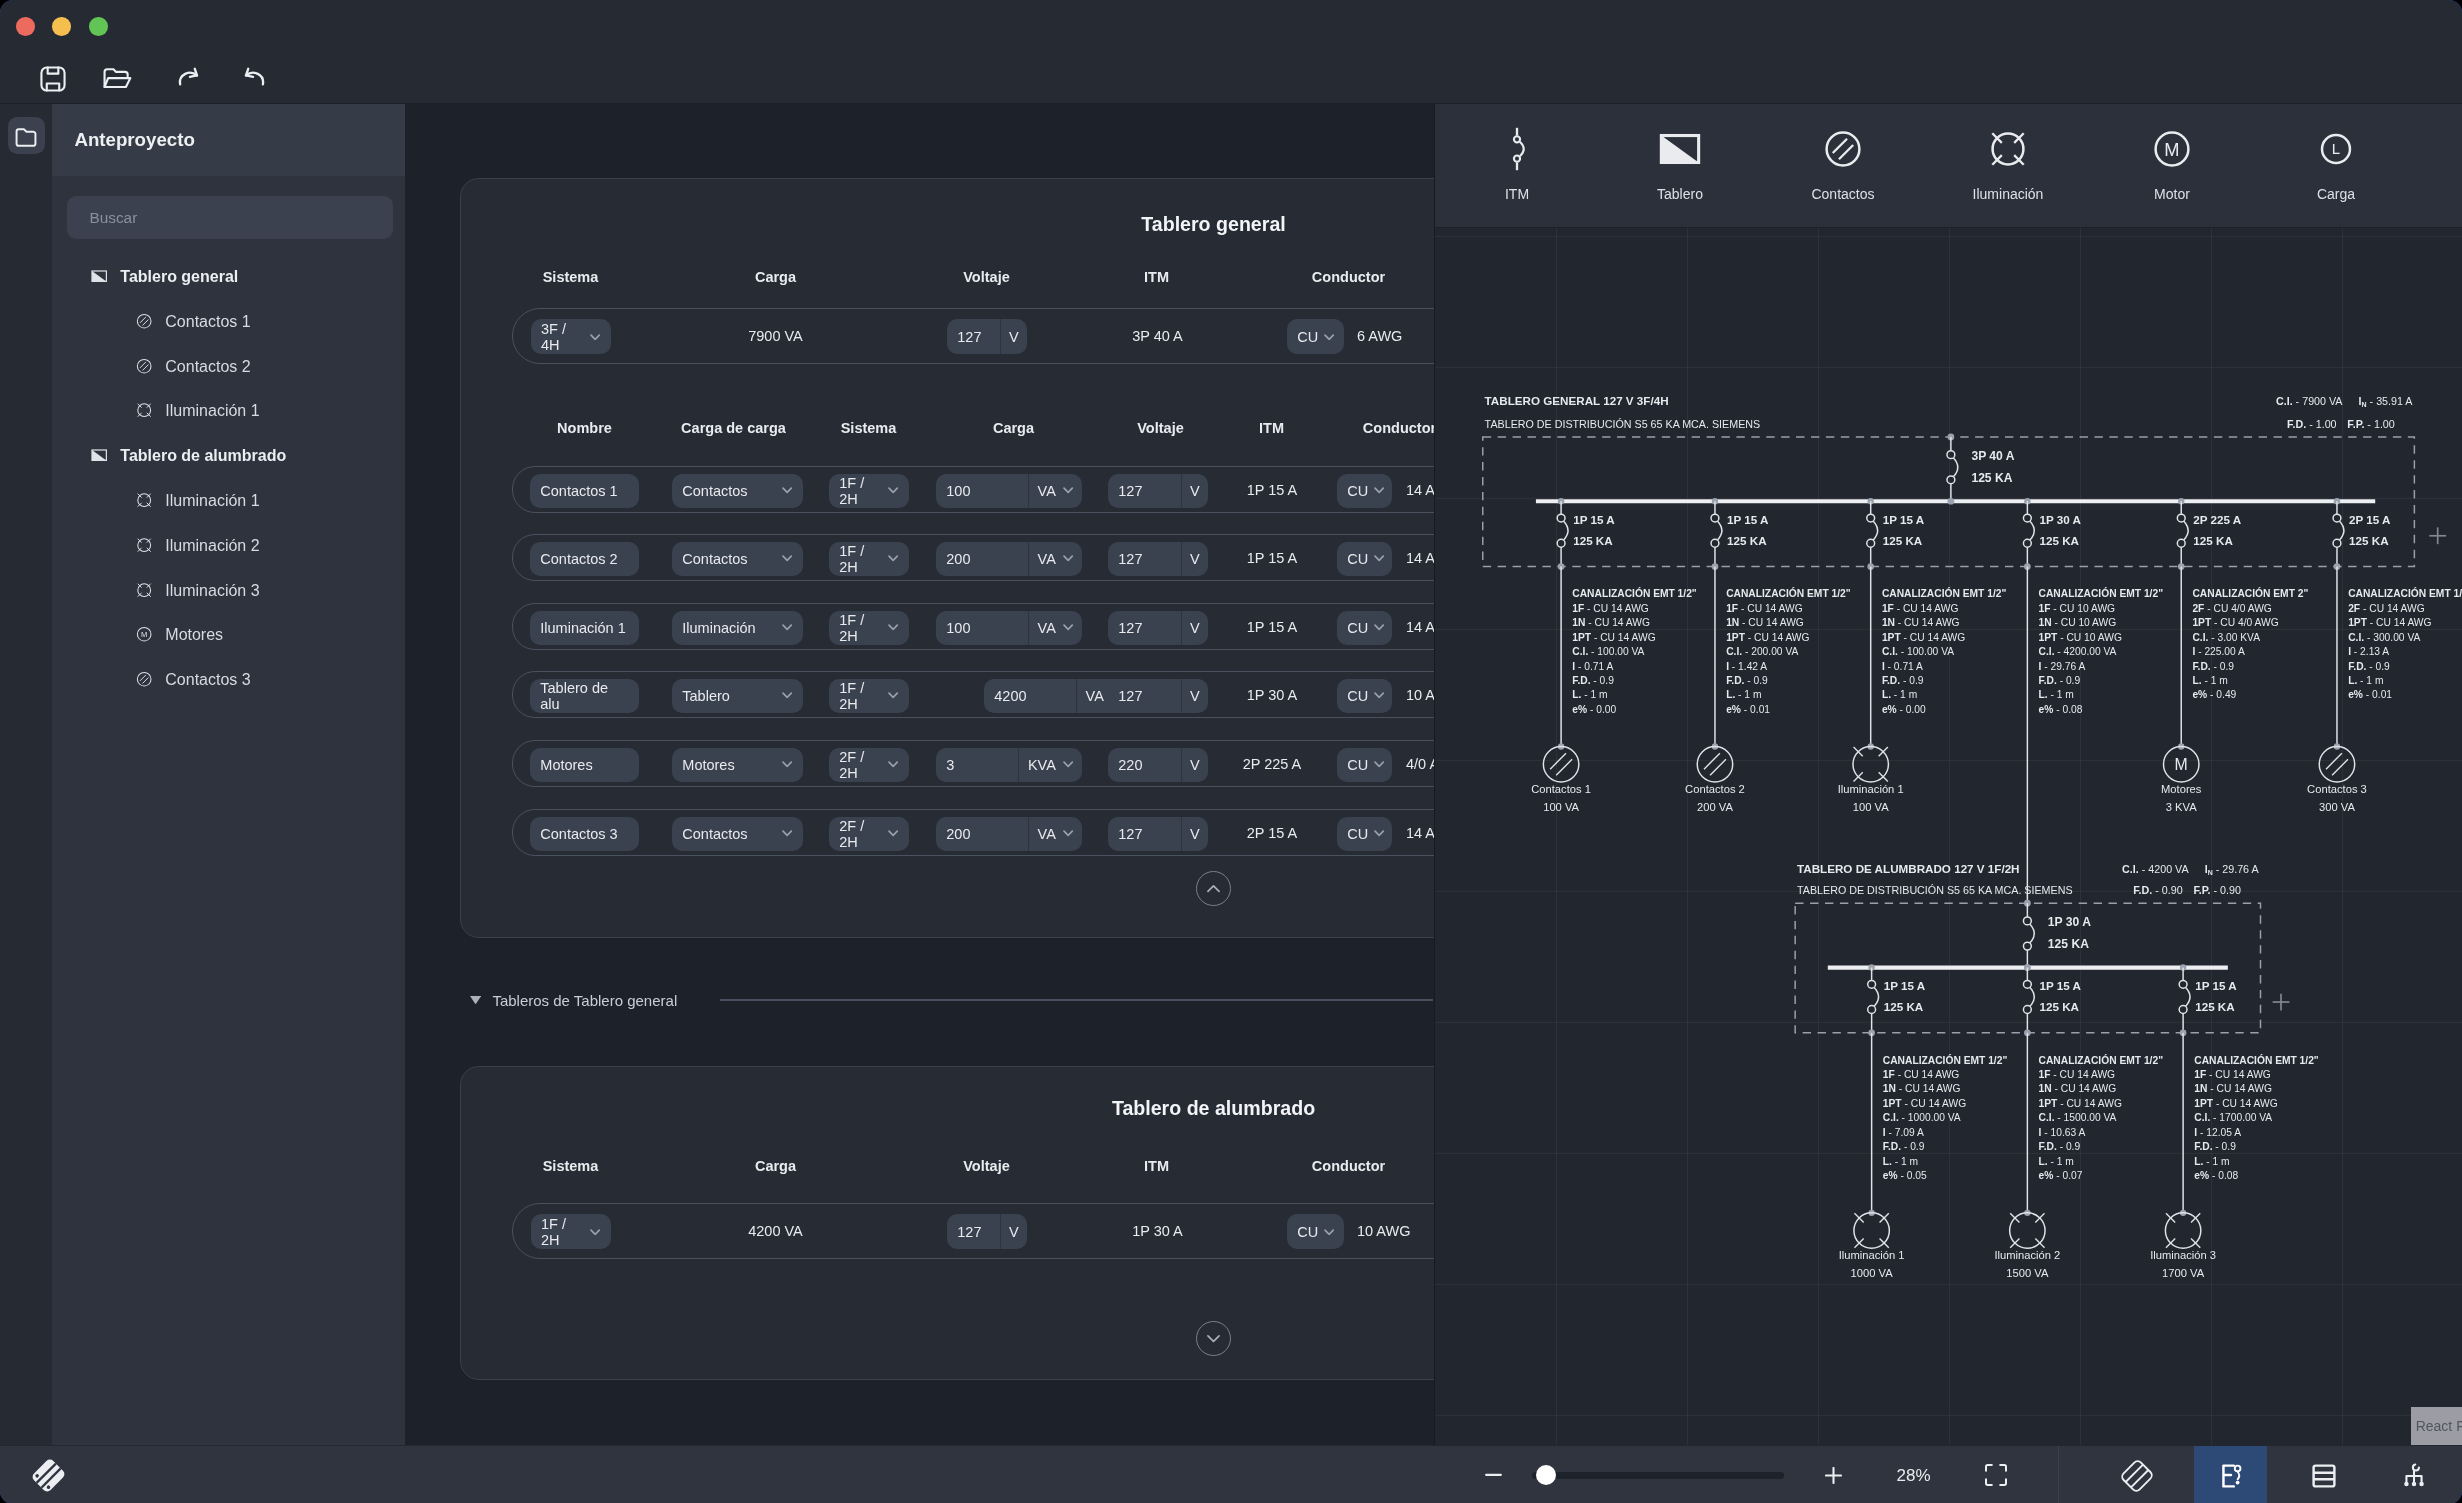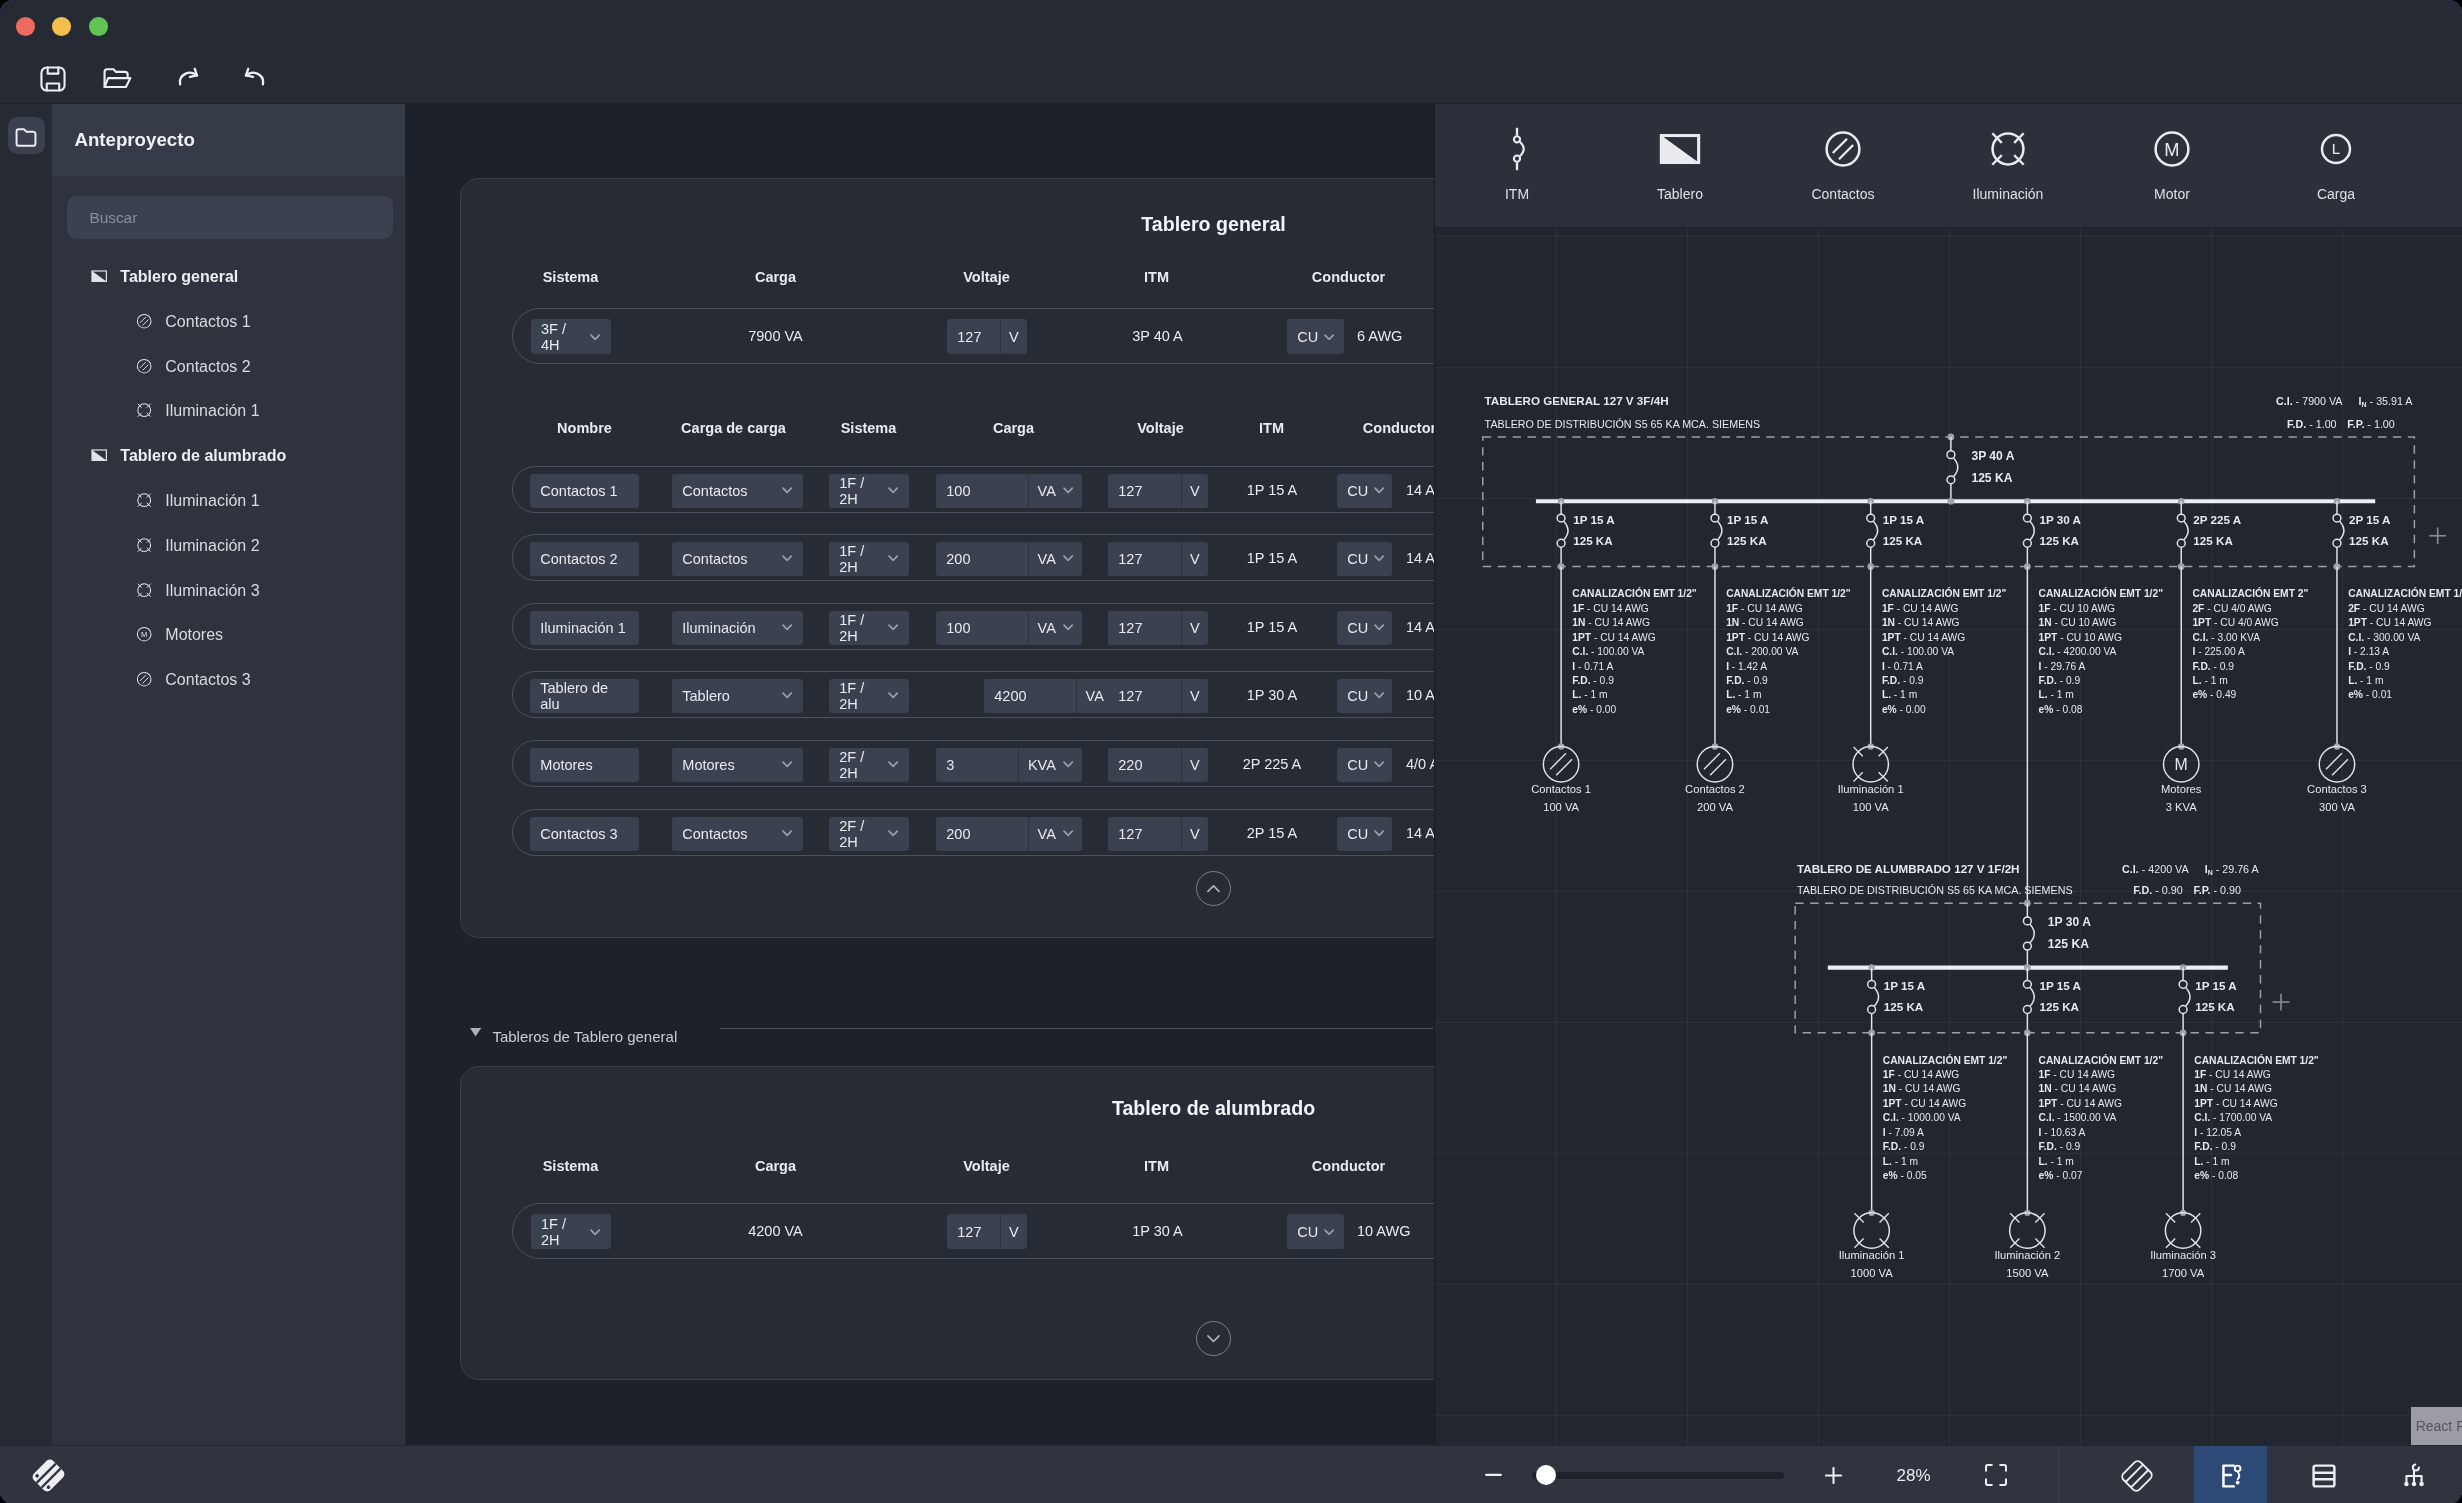--- a/index.html
+++ b/index.html
@@ -26,33 +26,33 @@
   .tree-row .ticon{display:flex;align-items:center;justify-content:center;width:24px;margin-right:9.3px;color:#dfe2e7;}
 
   
   .editor{position:absolute;left:405px;top:104px;width:1029px;height:1341px;background:#1d2129;overflow:hidden;}
   .card{position:absolute;left:55px;width:1505px;background:#262b34;border:1.4px solid #3a404c;border-radius:18.7px;}
   .card-title{position:absolute;width:373px;text-align:center;font-size:19.6px;font-weight:700;color:#f2f4f7;}
   .col-h{position:absolute;width:149px;text-align:center;font-size:14.5px;font-weight:700;color:#e9ebef;}
   .pill{position:absolute;left:51px;width:1434px;border:1.4px solid #4a5260;border-radius:28px;}
   .pill.sum{height:56px;}
   .pill.row{height:47px;border-radius:23px;}
-  .chip{position:absolute;background:#3b424f;border-radius:3px;display:flex;align-items:center;font-size:14.5px;color:#e8eaee;padding:0 10.3px;}
+  .chip{position:absolute;background:#3b424f;border-radius:10px;display:flex;align-items:center;font-size:14.5px;color:#e8eaee;padding:0 10.3px;}
   .pill.sum .chip{top:10.3px;height:35px;}
   .pill.row .chip{top:6.5px;height:34px;}
   .chip.sel{justify-content:space-between;}
   .chip.split{padding:0;justify-content:space-between;}
   .chip.split .v{padding-left:10.3px;}
   .chip.split .u{display:flex;align-items:center;gap:5.6px;height:100%;border-left:0.9px solid #2e333c;padding:0 8.4px;}
   .chev{width:10.3px;height:6.5px;color:#9aa1ad;flex:none;margin-left:5.6px;}
   .chip.split .chev{margin-left:1.9px;}
   .plain{position:absolute;font-size:14.5px;color:#e9ebef;display:flex;align-items:center;height:100%;}
   .plain.center{justify-content:center;}
   .collapse-btn{position:absolute;width:35px;height:35px;border-radius:50%;border:1.4px solid #778090;background:transparent;color:#aab1bc;display:flex;align-items:center;justify-content:center;cursor:pointer;padding:0;}
-  .section-head{position:absolute;left:65px;top:882px;width:963px;height:28px;display:flex;align-items:flex-start;color:#c9ced6;font-size:15px;margin-top:42px;}
+  .section-head{position:absolute;left:65px;top:882px;width:963px;height:28px;display:flex;align-items:center;color:#c9ced6;font-size:15px;}
   .section-head .tri{margin-right:11.2px;display:flex;}
   .section-head .rule{flex:1;height:1.4px;background:#4a5160;margin-left:43px;}
 
   
   .canvas{position:absolute;left:1434px;top:104px;width:1029px;height:1341px;background:#22262e;border-left:0.9px solid #171a20;
     background-image:linear-gradient(rgba(255,255,255,0.05) 0.9px,transparent 0.9px),linear-gradient(90deg,rgba(255,255,255,0.05) 0.9px,transparent 0.9px);
     background-size:131px 131px,131px 131px;background-position:0 0.9px,121px 0;}
   .palette{position:absolute;left:0;top:0;width:1029px;height:124px;background:#2b303b;border-bottom:0.9px solid #1c2027;}
   .pal-item{position:absolute;top:9.3px;width:116px;height:105px;display:flex;flex-direction:column;align-items:center;justify-content:flex-start;color:#e9ebee;cursor:grab;}
   .pal-item .pic{height:71px;display:flex;align-items:center;justify-content:center;}

